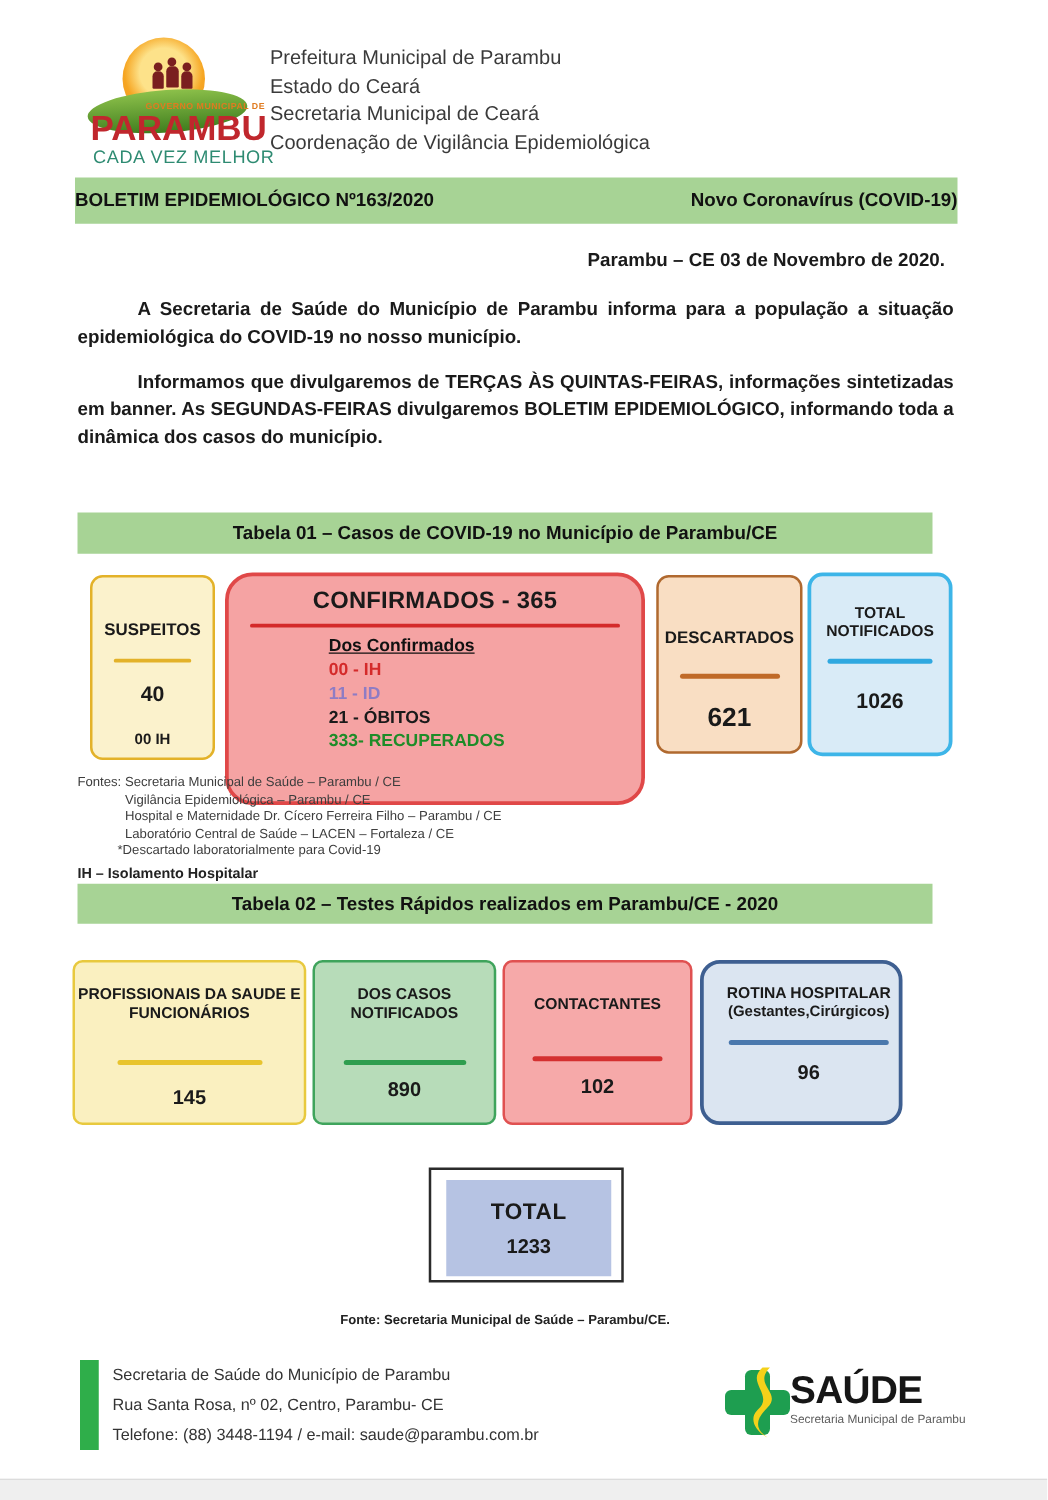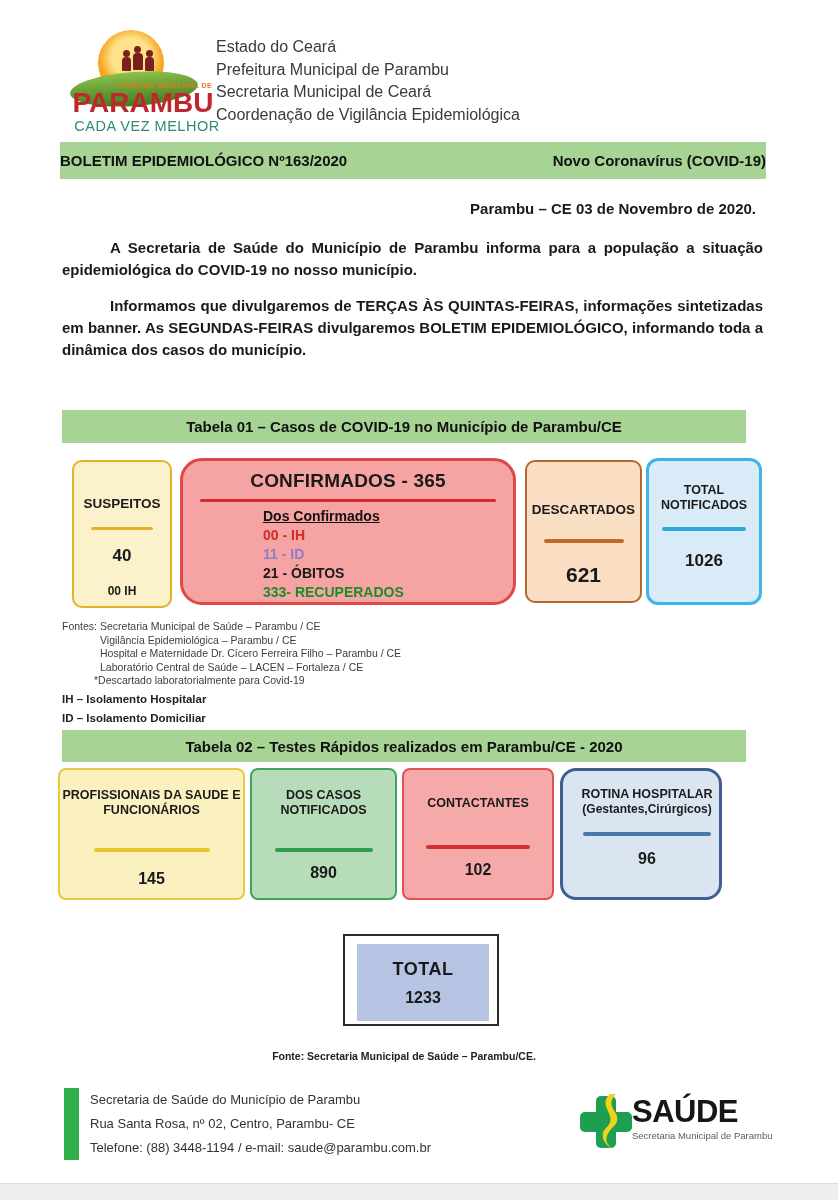--- a/index.html
+++ b/index.html
@@ -22,39 +22,39 @@
   .org{position:absolute;left:148px;top:10px;font-size:16px;line-height:22.5px;color:#3a3a3a;}
   .header .org{left:148px;}
 
   
   .bulletin-bar{position:absolute;left:60px;top:142px;width:706px;height:37px;background:#a7d395;
     display:flex;align-items:center;justify-content:space-between;padding:0 0;box-sizing:border-box;}
   .bulletin-bar span{font-size:15px;font-weight:bold;color:#111;}
   .tbar{position:absolute;background:#a7d395;height:33px;display:flex;align-items:center;justify-content:center;
     font-size:15px;font-weight:bold;color:#111;}
   #t1bar{left:62px;top:410px;width:684px;}
-  #t2bar{left:62px;top:730px;width:684px;height:32px;}
+  #t2bar{left:62px;top:707px;width:684px;height:32px;}
 
   
   .dateline{position:absolute;left:62px;top:200px;width:694px;text-align:right;font-size:15px;font-weight:bold;}
   .para{position:absolute;left:62px;width:701px;font-size:15px;font-weight:bold;line-height:22px;
     text-align:justify;text-indent:48px;}
   #para1{top:237px;}
   #para2{top:295px;}
 
   
   .box{position:absolute;box-sizing:border-box;text-align:center;}
   .divider{margin:0 auto;border-radius:2px;}
   #suspeitos{left:72px;top:460px;width:100px;height:148px;background:#fbf2cc;border:2px solid #e3b229;border-radius:10px;}
   #suspeitos .lbl{margin-top:34px;font-size:13.5px;font-weight:bold;}
   #suspeitos .divider{width:62px;height:3px;background:#e3b229;margin-top:16px;}
   #suspeitos .val{margin-top:16px;font-size:17px;font-weight:bold;}
   #suspeitos .foot{position:absolute;bottom:8px;width:100%;font-size:12px;font-weight:bold;}
 
-  #confirmados{left:180px;top:458px;width:336px;height:147px;background:#f5a3a3;border:3px solid #e04848;border-radius:22px;}
+  #confirmados{left:180px;top:458px;width:336px;height:186px;background:#f5a3a3;border:3px solid #e04848;border-radius:22px;}
   #confirmados .lbl{margin-top:9px;font-size:19px;font-weight:bold;letter-spacing:.2px;}
   #confirmados .divider{width:296px;height:3px;background:#d42a2a;margin-top:7px;}
   .conf-list{width:170px;margin:5px auto 0 auto;text-align:left;font-size:14px;font-weight:bold;line-height:19px;}
   .conf-sub{text-decoration:underline;color:#111;}
   .c-red{color:#d42a2a;}
   .c-purple{color:#8f7cc4;}
   .c-black{color:#1a1a1a;}
   .c-green{color:#1e8c28;}
 
   #descartados{left:525px;top:460px;width:117px;height:143px;background:#f9dec3;border:2px solid #b0692f;border-radius:10px;}
@@ -131,22 +131,22 @@
       <div class="person p-body" style="left:54px;top:31px;"></div>
       <div class="person p-head" style="left:66px;top:20px;"></div>
       <div class="person p-body" style="left:65px;top:27px;width:10px;height:17px;"></div>
       <div class="person p-head" style="left:78px;top:24px;"></div>
       <div class="person p-body" style="left:77px;top:31px;"></div>
       <div class="logo-gov">GOVERNO MUNICIPAL DE</div>
       <div class="logo-name">PARAMBU</div>
       <div class="logo-tag">CADA VEZ MELHOR</div>
     </div>
     <div class="org">
+      <div>Prefeitura Municipal de Parambu</div>
       <div>Estado do Ceará</div>
-      <div>Prefeitura Municipal de Parambu</div>
       <div>Secretaria Municipal de Ceará</div>
       <div>Coordenação de Vigilância Epidemiológica</div>
     </div>
   </div>
 
   <div class="bulletin-bar">
     <span>BOLETIM  EPIDEMIOLÓGICO Nº163/2020</span>
     <span>Novo Coronavírus (COVID-19)</span>
   </div>
 

